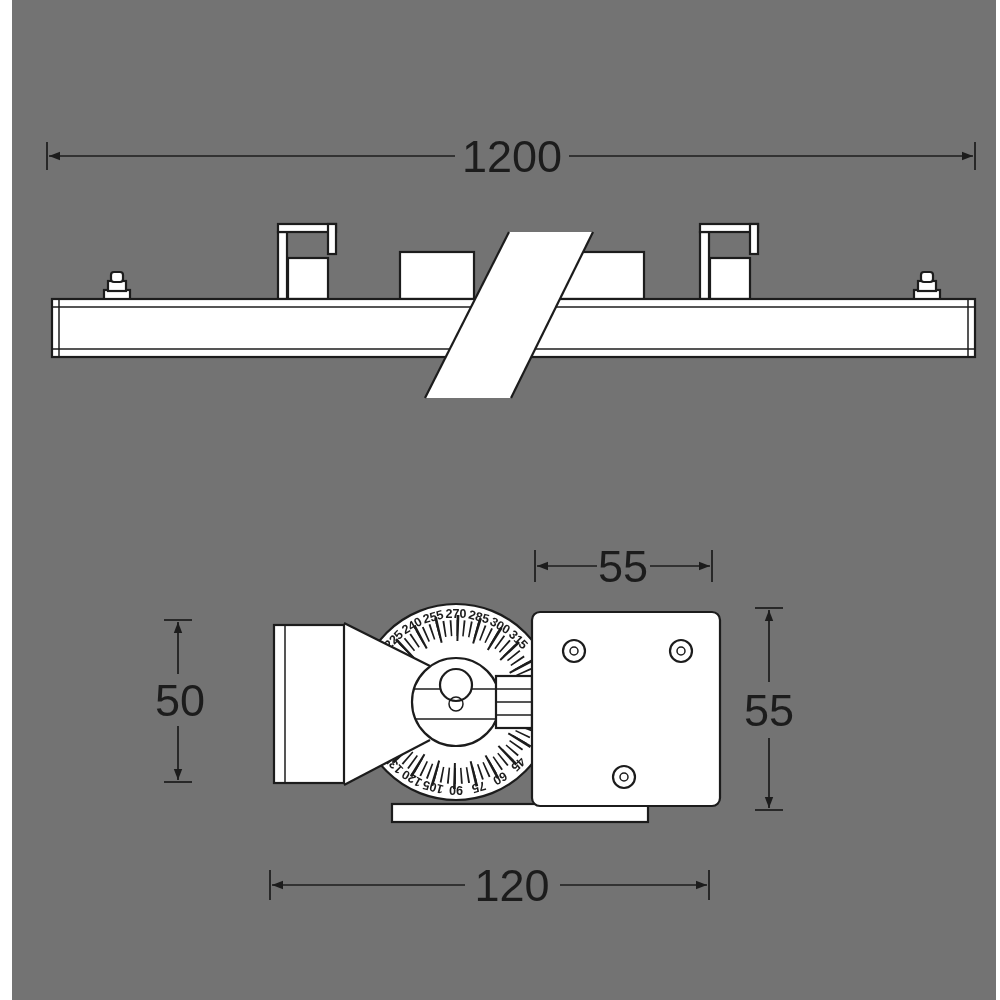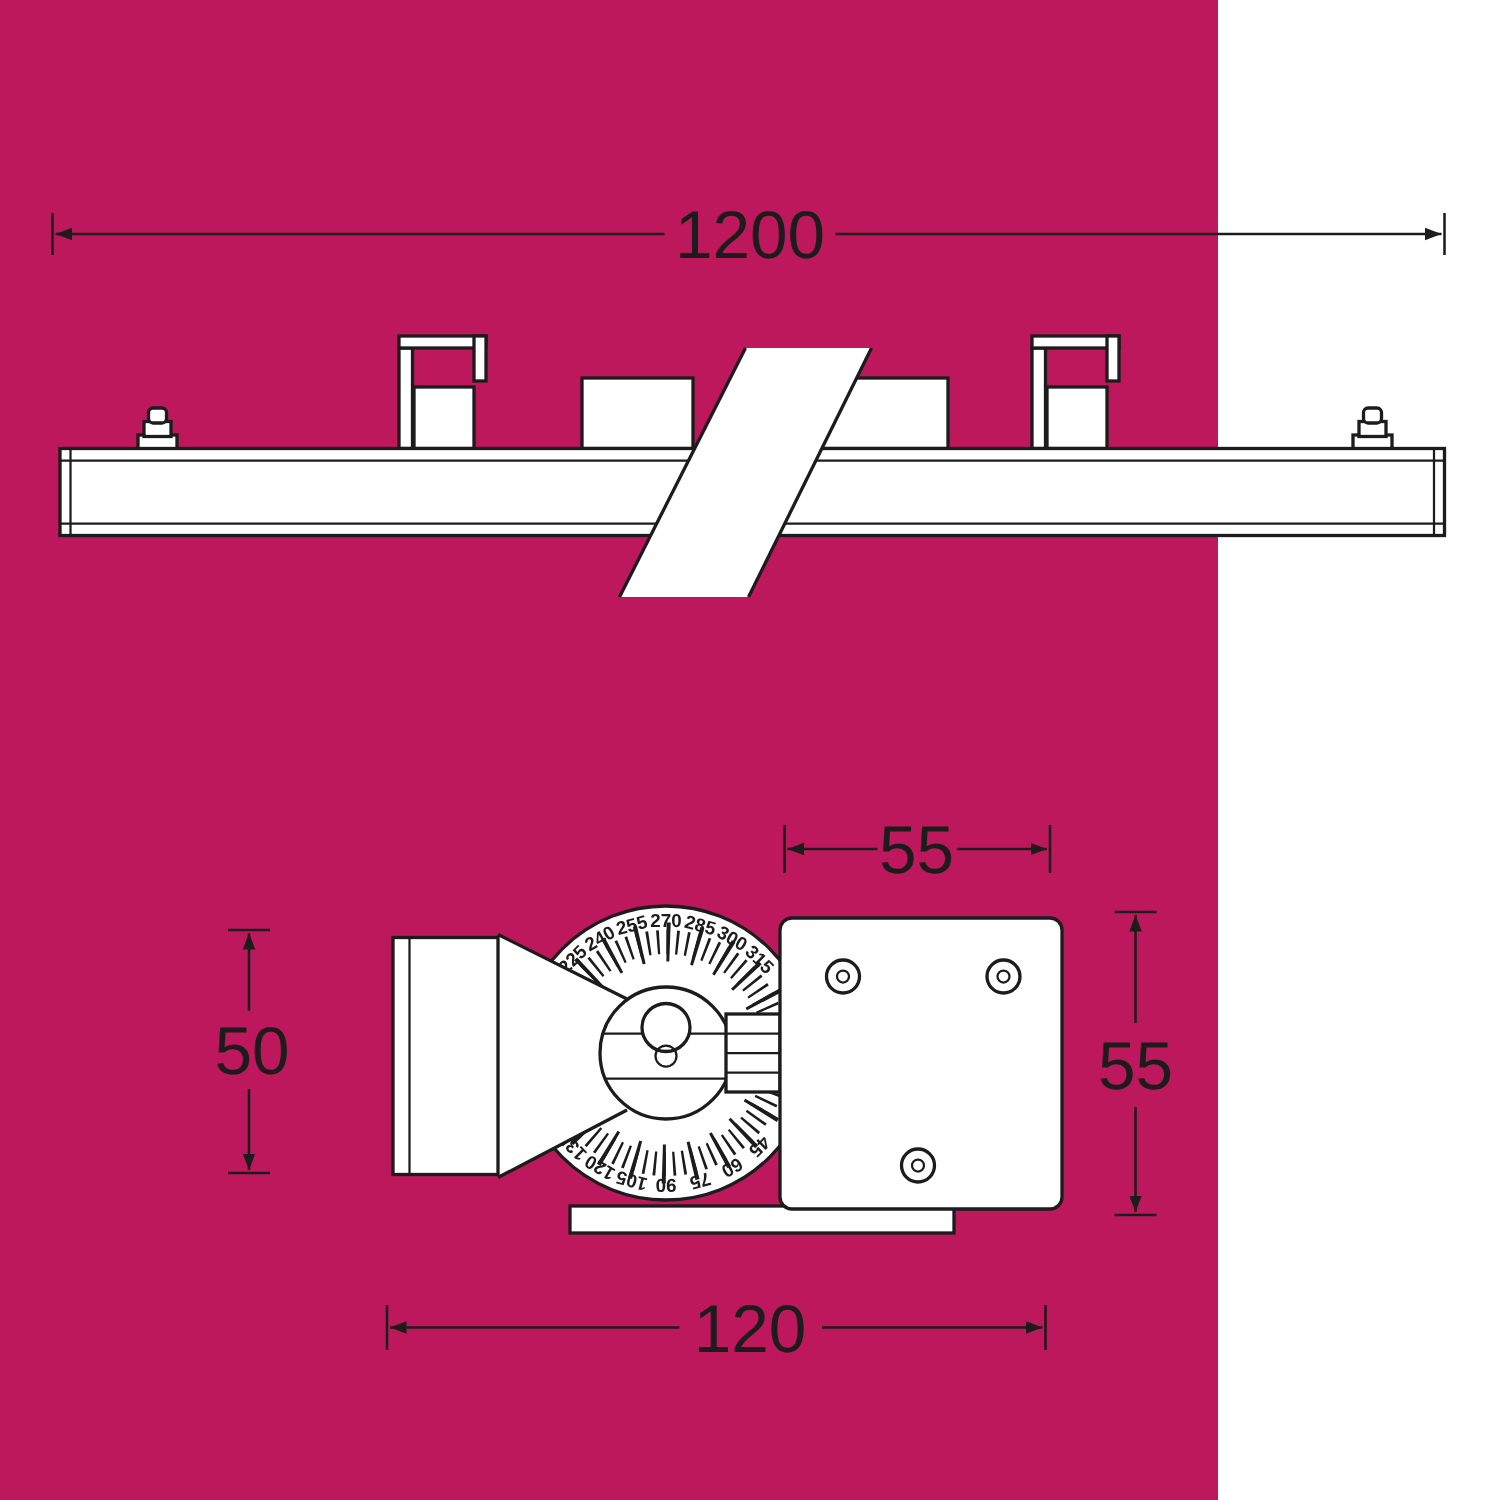--- a/index.html
+++ b/index.html
@@ -1,16 +1,16 @@
 <!DOCTYPE html>
 <html><head>
 <meta charset="utf-8">
 <style>
   html,body{margin:0;padding:0;background:#ffffff;}
-  .stage{width:812px;height:1000px;position:relative;background:#be185d;}
+  .stage{width:984px;height:1000px;position:relative;background:#737373;margin-left:12px;}
   svg{display:block;}
   .ol      {fill:#ffffff;stroke:#1c1c1c;stroke-width:2.2;}
   .ln      {fill:none;stroke:#1c1c1c;stroke-width:2.2;}
   .thin    {fill:none;stroke:#1c1c1c;stroke-width:1.5;}
   .erase   {fill:#ffffff;stroke:none;}
   .dimln   {fill:none;stroke:#1c1c1c;stroke-width:1.7;}
   .dimtxt  {font-family:"Liberation Sans",sans-serif;font-size:45px;fill:#1c1c1c;}
   .scaletxt{font-family:"Liberation Sans",sans-serif;font-size:12.5px;font-weight:600;fill:#1c1c1c;}
   .tickfine{fill:none;stroke:#1c1c1c;stroke-width:16;stroke-dasharray:1.7 4.758;}
   .ticklong{fill:none;stroke:#1c1c1c;stroke-width:26;stroke-dasharray:2.4 16.973;}

